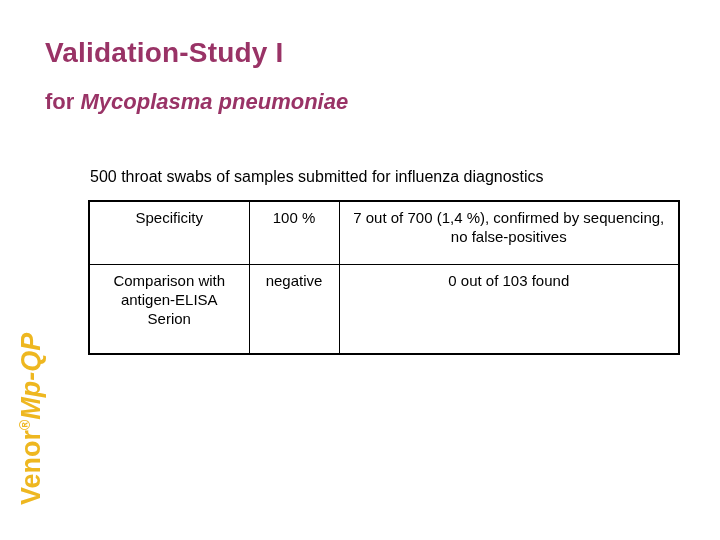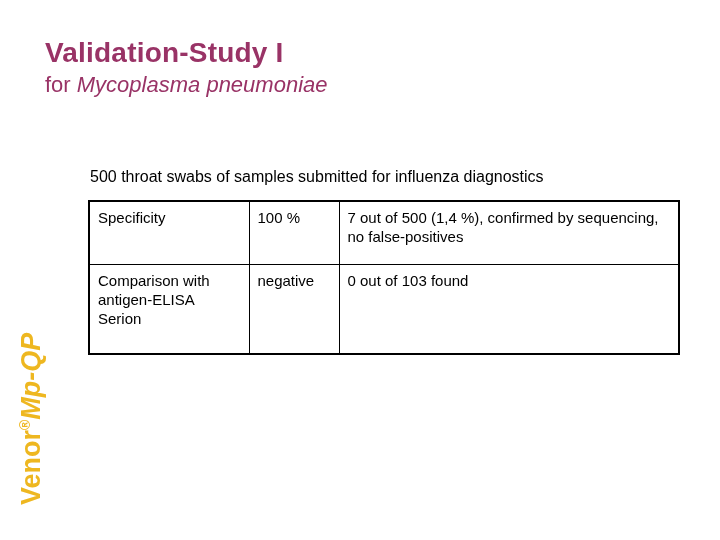--- a/index.html
+++ b/index.html
@@ -20,24 +20,24 @@
   }
   .slide-title {
     font-size: 28px;
     font-weight: bold;
     color: #993366;
     line-height: 1.15;
     letter-spacing: 0.2px;
   }
   .slide-subtitle {
     font-size: 22px;
-    font-weight: normal;
+    font-weight: bold;
     color: #993366;
     line-height: 1.2;
-    margin-top: 3px;
+    margin-top: 20px;
   }
   .slide-subtitle .italic-part { font-style: italic; }
 
   .intro-text {
     position: absolute;
     left: 90px;
     top: 155px;
     font-size: 16px;
     line-height: 1.2;
     color: #000000;
@@ -46,20 +46,21 @@
   }
 
   table.validation-table {
     position: absolute;
     left: 88px;
     top: 200px;
     width: 590px;
     border-collapse: collapse;
     table-layout: fixed;
     border: 2px solid #000000;
+    text-align: center;
   }
   .validation-table td {
     border: 1px solid #000000;
     vertical-align: top;
     padding: 6px 8px;
     font-size: 15px;
     line-height: 1.28;
     color: #000000;
     overflow: hidden;
   }
@@ -107,21 +108,21 @@
   <table class="validation-table">
     <colgroup>
       <col class="col-label">
       <col class="col-value">
       <col class="col-detail">
     </colgroup>
     <tbody>
       <tr class="row-1">
         <td>Specificity</td>
         <td>100 %</td>
-        <td>7 out of 500 (1,4 %), confirmed by sequencing, no false-positives</td>
+        <td>7 out of 700 (1,4 %), confirmed by sequencing, no false-positives</td>
       </tr>
       <tr class="row-3">
         <td>Comparison with antigen-ELISA Serion</td>
         <td>negative</td>
         <td>0 out of 103 found</td>
       </tr>
     </tbody>
   </table>
 
   <div class="brand-vertical">

